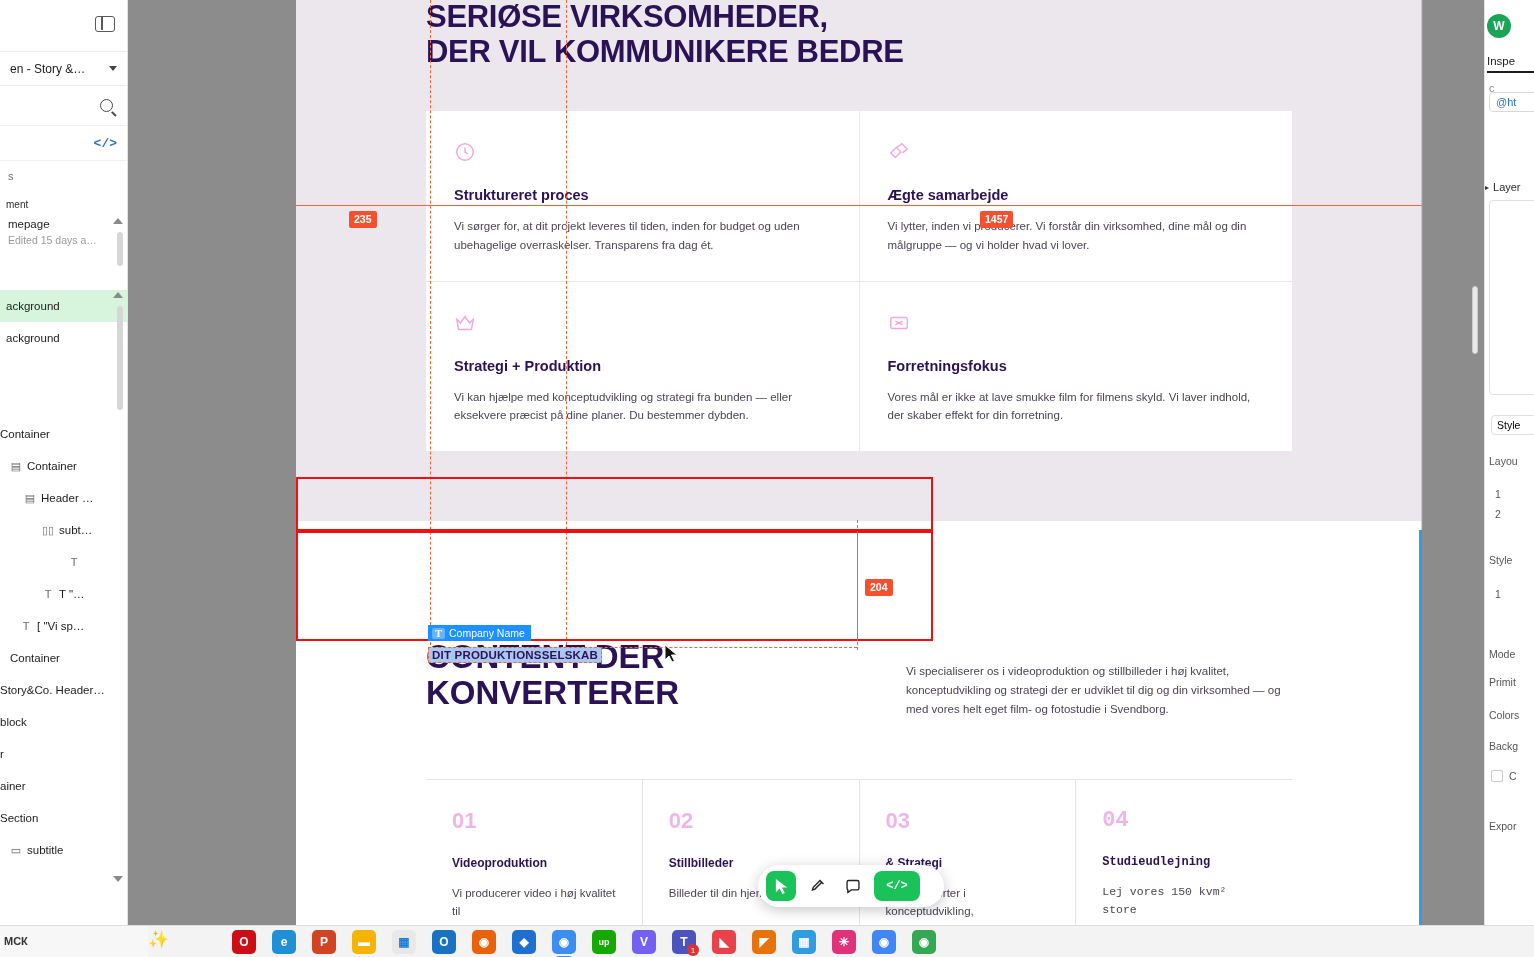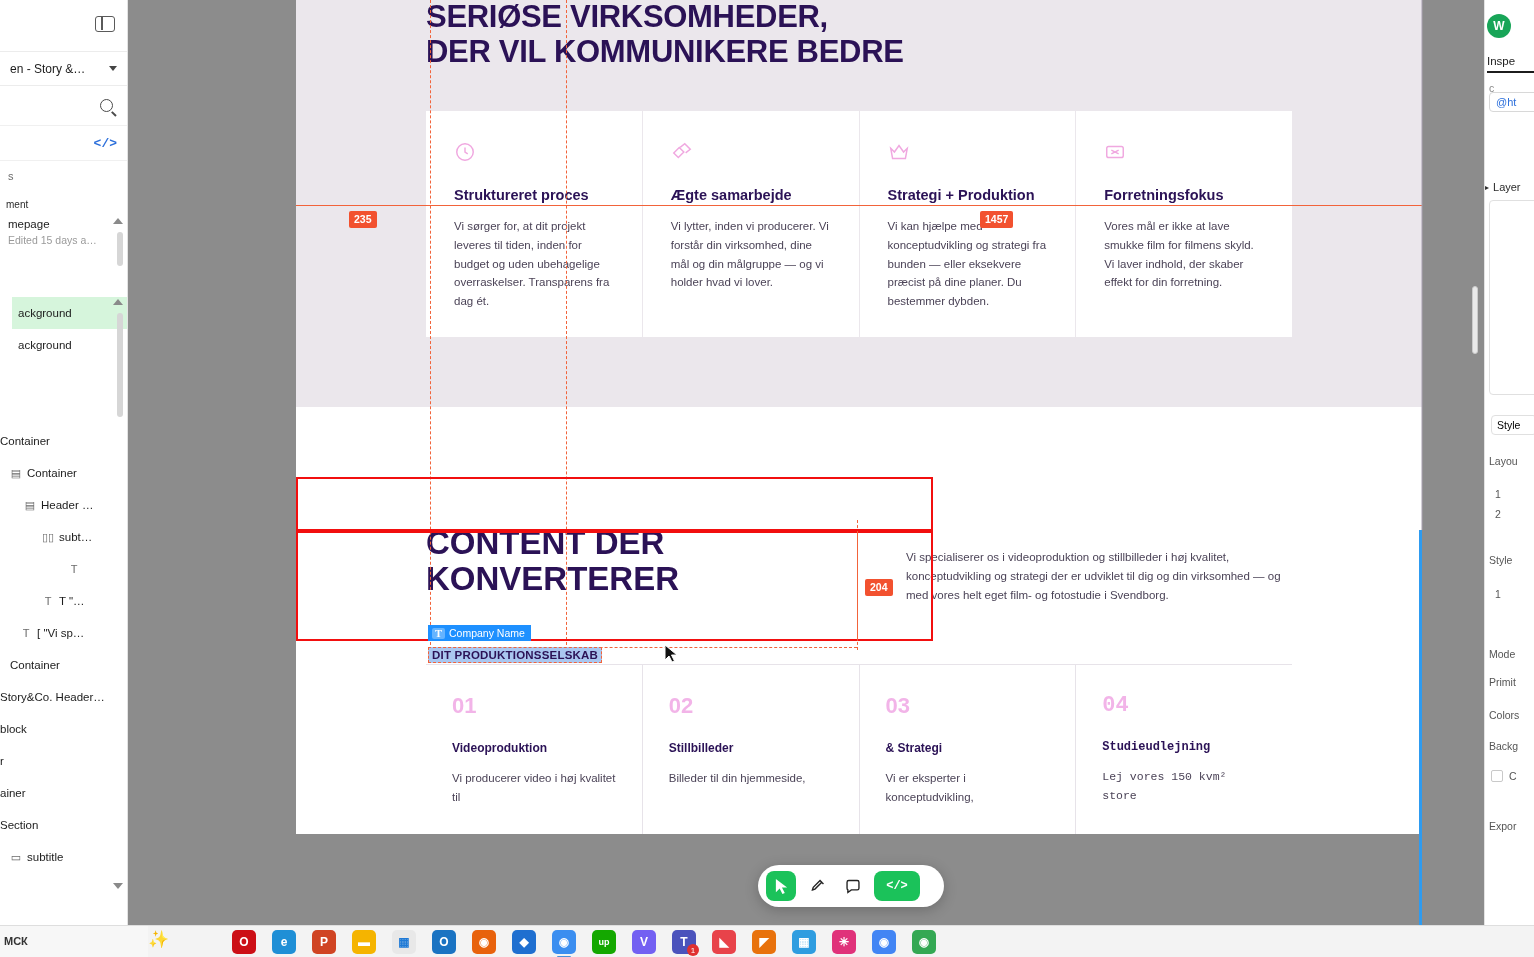--- a/index.html
+++ b/index.html
@@ -70,21 +70,21 @@
     background:#8c8c8c; overflow:hidden;
   }
   #page {
     position:absolute; left:168px; top:-240px; width:1126px; background:#ffffff;
   }
   .band-grey { background:#ebe7ec; }
   .hero-title {
     font-size:31px; line-height:1.12; font-weight:bold; color:#2b1256;
     letter-spacing:-0.3px;
   }
-  .card-grid { display:grid; grid-template-columns:1fr 1fr 1fr 1fr; }
+  .card-grid { display:grid; grid-template-columns:1fr 1fr; }
   .feat-card { background:#ffffff; padding:30px 28px 26px 28px; }
   .feat-ico { width:22px; height:22px; color:#f0a8e0; margin-bottom:20px; }
   .feat-h { font-size:14.5px; font-weight:bold; color:#2b1256; margin:0 0 14px 0; }
   .feat-p { font-size:11.5px; line-height:1.62; color:#4b4357; margin:0; }
 
   .conv-title { font-size:33px; line-height:1.1; font-weight:bold; color:#2b1256; }
   .conv-p { font-size:11.5px; line-height:1.65; color:#4b4357; }
 
   .num-card { padding:28px 26px; }
   .num { font-size:22px; font-weight:bold; color:#f2b4e8; margin-bottom:22px; }
@@ -191,21 +191,21 @@
 
   <div class="lp-section-label">ment</div>
 
   <div class="scroll-block" style="height:66px;">
     <div class="file-item">mepage</div>
     <div class="file-sub">Edited 15 days a…</div>
     <div class="scroll-arrow tri-up" style="top:4px;"></div>
     <div class="vscroll-track" style="top:18px; height:34px;"></div>
   </div>
 
-  <div class="scroll-block" style="height:128px; margin-top:17px;padding-left:12px;">
+  <div class="scroll-block" style="height:128px; margin-top:10px;">
     <div class="layer-item sel" style="padding-left:6px;">
       <span class="li-txt">ackground</span>
     </div>
     <div class="layer-item" style="padding-left:6px;">
       <span class="li-txt">ackground</span>
     </div>
     <div class="scroll-arrow tri-up" style="top:2px;"></div>
     <div class="vscroll-track" style="top:16px; height:104px;"></div>
   </div>
 

